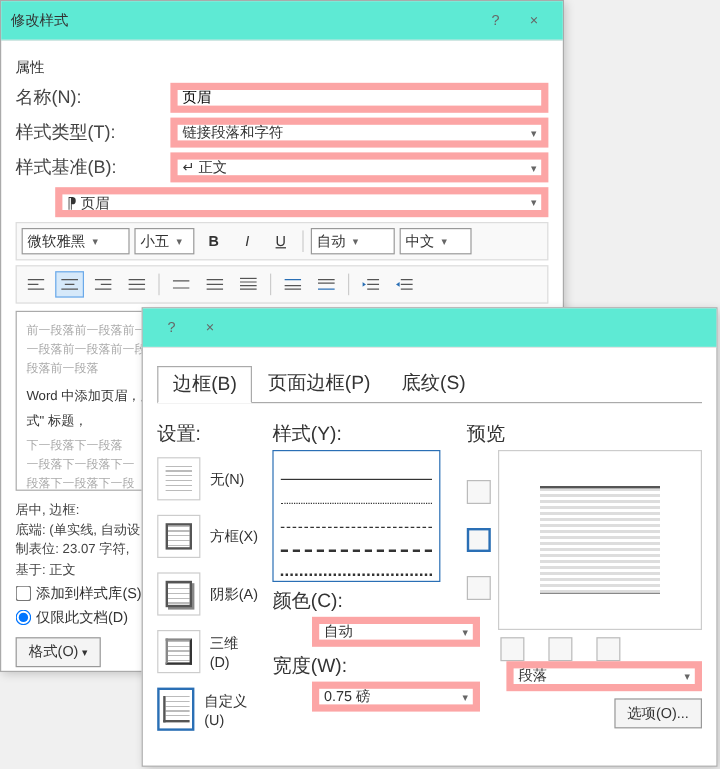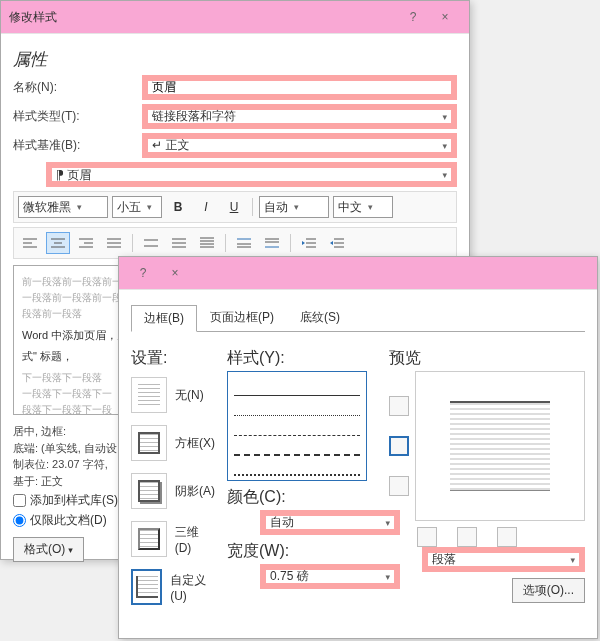--- a/index.html
+++ b/index.html
@@ -1,45 +1,45 @@
 <!DOCTYPE html>
 <html><head>
 <meta charset="utf-8">
 <style>
 * { box-sizing: border-box; margin: 0; padding: 0; }
 body { font-family: "Microsoft YaHei", sans-serif; font-size: 12px; background: #f0f0f0; width: 600px; height: 641px; overflow: hidden; position: relative; color: #333; }
 .dialog { position: absolute; background: #fff; border: 1px solid #aaa; box-shadow: 2px 2px 8px rgba(0,0,0,0.2); }
-.titlebar { display: flex; align-items: center; padding: 6px 8px; background: #f9a8d4; border-bottom: 1px solid #e5e5e5; }
+.titlebar { display: flex; align-items: center; padding: 6px 8px; background: #5eead4; border-bottom: 1px solid #e5e5e5; }
 .titlebar .title { flex: 1; font-size: 12px; }
 .titlebar .btn { width: 32px; height: 20px; display: flex; align-items: center; justify-content: center; font-size: 12px; color: #666; }
 .body { padding: 8px 12px; }
-.section-label { margin: 6px 0 4px 0; font-size: 17px; font-style: italic; }
+.section-label { margin: 6px 0 4px 0; font-size: 12px; }
 .row { display: flex; align-items: center; margin: 4px 0; gap: 8px; }
-.row .lbl { width: 88px; text-align: left; font-size: 12px; color: #444; }
+.row .lbl { width: 88px; text-align: left; font-size: 15px; color: #444; }
 .row .lbl.wide { width: 100px; }
 .input, select, .combo { border: 6px solid #fca5a5; padding: 2px 4px; font-size: 12px; height: 25px; background: #fff; margin-left: 33px; }
 .combo { display: flex; align-items: center; justify-content: space-between; }
 .combo .arrow { font-size: 9px; color: #666; }
 .fullw { flex: 1; }
 .group-label { margin: 10px 0 4px 0; font-size: 12px; }
 .toolbar { display: flex; align-items: center; gap: 4px; margin: 4px 0; flex-wrap: wrap; border: 1px solid #ddd; padding: 4px; background: #f9f9f9; }
 .tbtn { width: 24px; height: 22px; border: 1px solid transparent; display: flex; align-items: center; justify-content: center; font-size: 12px; }
 .tbtn.active { border: 1px solid #6aa9e9; background: #d6e9fa; }
 .sep { width: 1px; height: 18px; background: #ccc; margin: 0 2px; }
 .tcombo { border: 1px solid #999; height: 22px; display: flex; align-items: center; padding: 0 4px; background: #fff; gap: 6px; }
 .tcombo .arrow { font-size: 9px; color: #666; }
 .preview-box { border: 1px solid #aaa; padding: 8px; margin-top: 6px; height: 150px; overflow: hidden; }
 .pv-line { font-size: 10px; color: #aaa; line-height: 1.6; white-space: nowrap; }
 .pv-main { font-size: 11px; color: #333; margin: 6px 0; }
 .footer-info { font-size: 11px; color: #444; margin-top: 8px; line-height: 1.5; }
 .checkrow { display: flex; align-items: center; gap: 4px; margin: 3px 0; font-size: 12px; }
 .btn2 { border: 1px solid #999; padding: 3px 10px; background: #f4f4f4; font-size: 12px; display: inline-flex; align-items: center; gap: 3px; }
 
 .tabs { display: flex; border-bottom: 1px solid #aaa; margin: 6px 0 10px 0; }
-.tab { padding: 4px 12px; border: 1px solid transparent; border-bottom: none; font-size: 12px; }
+.tab { padding: 4px 12px; border: 1px solid transparent; border-bottom: none; font-size: 16px; }
 .tab.active { border: 1px solid #aaa; border-bottom: 1px solid #fff; background: #fff; position: relative; top: 1px; }
 .border-body { display: flex; gap: 12px; }
 .col { display: flex; flex-direction: column; }
 .setting-item { display: flex; align-items: center; gap: 8px; margin: 6px 0; }
 .setting-icon { width: 36px; height: 36px; border: 1px solid #ccc; display: flex; align-items: center; justify-content: center; background: #fff; }
 .setting-icon.sel { border: 2px solid #2a6fb5; }
 .setting-icon .inner { width: 22px; height: 22px; }
 .style-list { border: 1px solid #2a6fb5; width: 140px; height: 110px; padding: 4px; overflow: hidden; }
 .style-line { height: 14px; border-bottom: 1px solid #333; margin: 6px 2px; }
 .style-line.dash { border-bottom: 1px dashed #333; }

